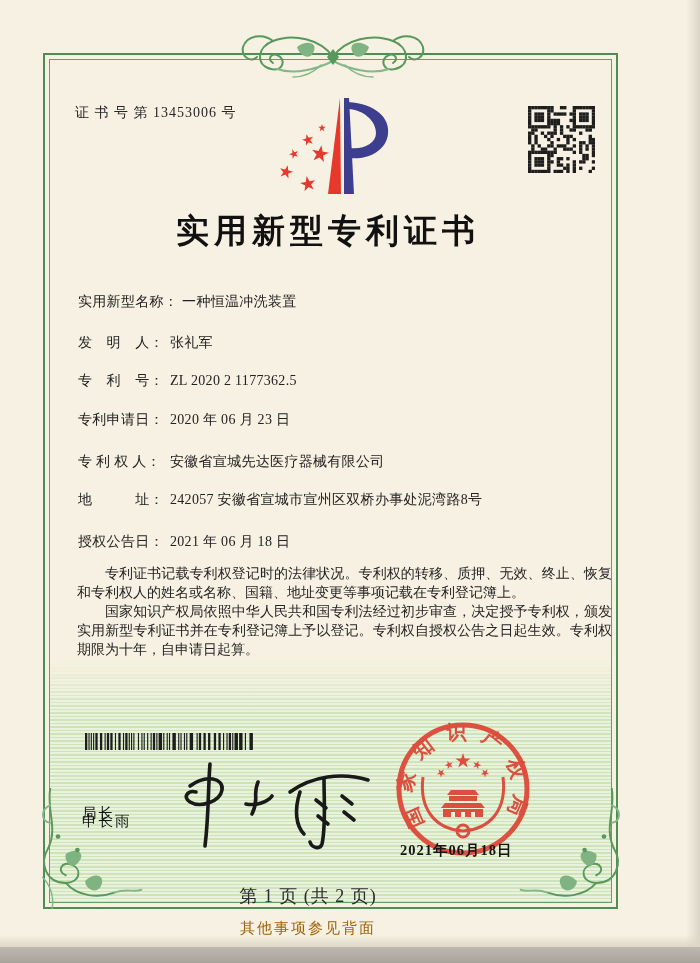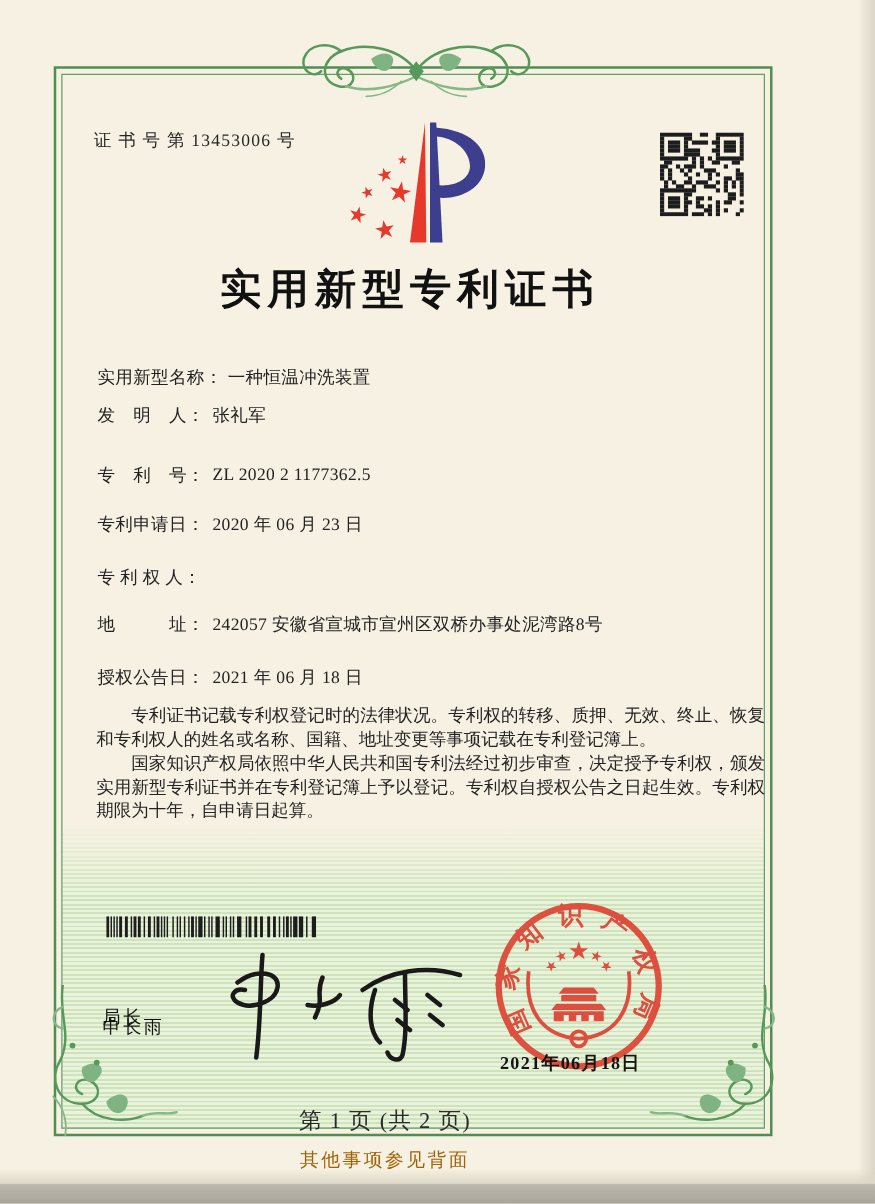--- a/index.html
+++ b/index.html
@@ -358,34 +358,35 @@
     <rect x="44.66666666666667" y="63.80952380952381" width="3.3404761904761906" height="3.3404761904761906" fill="#1d1d1d"></rect>
     <rect x="60.61904761904762" y="63.80952380952381" width="3.3404761904761906" height="3.3404761904761906" fill="#1d1d1d"></rect>
   </svg>
 
 <div class="abs title">实用新型专利证书</div>
 
 <div class="field-row" style="top:293px">
   <span class="lbl">实用新型名称：</span>
   <span class="val">一种恒温冲洗装置</span>
 </div>
-<div class="field-row" style="top:324px">
+<div class="field-row" style="top:334px">
   <span class="lbl">发　明　人：</span>
   <span class="val">张礼军</span>
 </div>
 <div class="field-row" style="top:372px">
   <span class="lbl">专　利　号：</span>
   <span class="val">ZL 2020 2 1177362.5</span>
 </div>
 <div class="field-row" style="top:411px">
   <span class="lbl">专利申请日：</span>
   <span class="val">2020 年 06 月 23 日</span>
 </div>
 <div class="field-row" style="top:453px">
   <span class="lbl">专 利 权 人：</span>
+  <span class="val">安徽省宣城先达医疗器械有限公司</span>
 </div>
 <div class="field-row" style="top:491px">
   <span class="lbl">地　　　址：</span>
   <span class="val">242057 安徽省宣城市宣州区双桥办事处泥湾路8号</span>
 </div>
 <div class="field-row" style="top:533px">
   <span class="lbl">授权公告日：</span>
   <span class="val">2021 年 06 月 18 日</span>
 </div>
 

